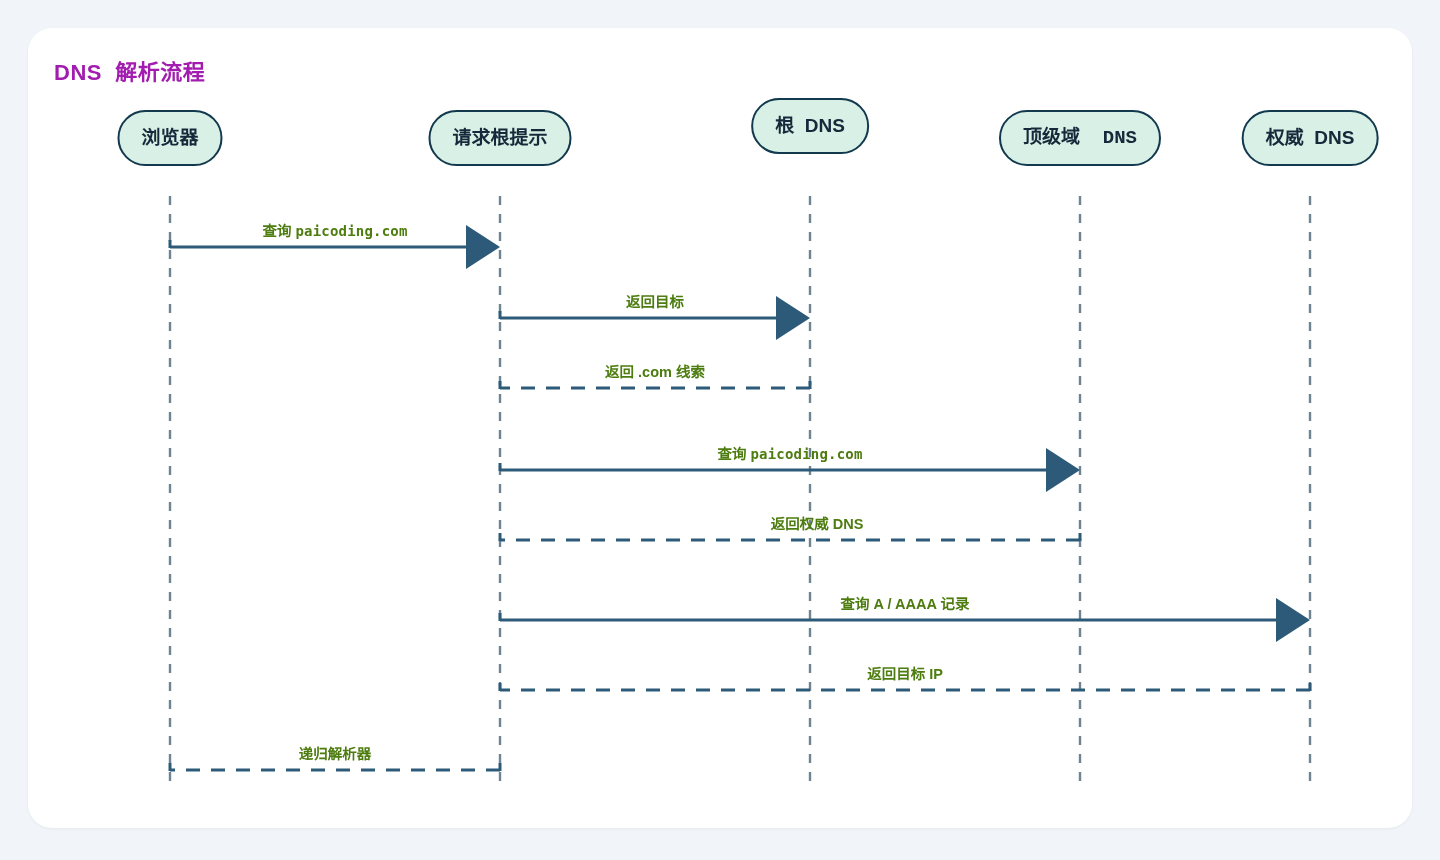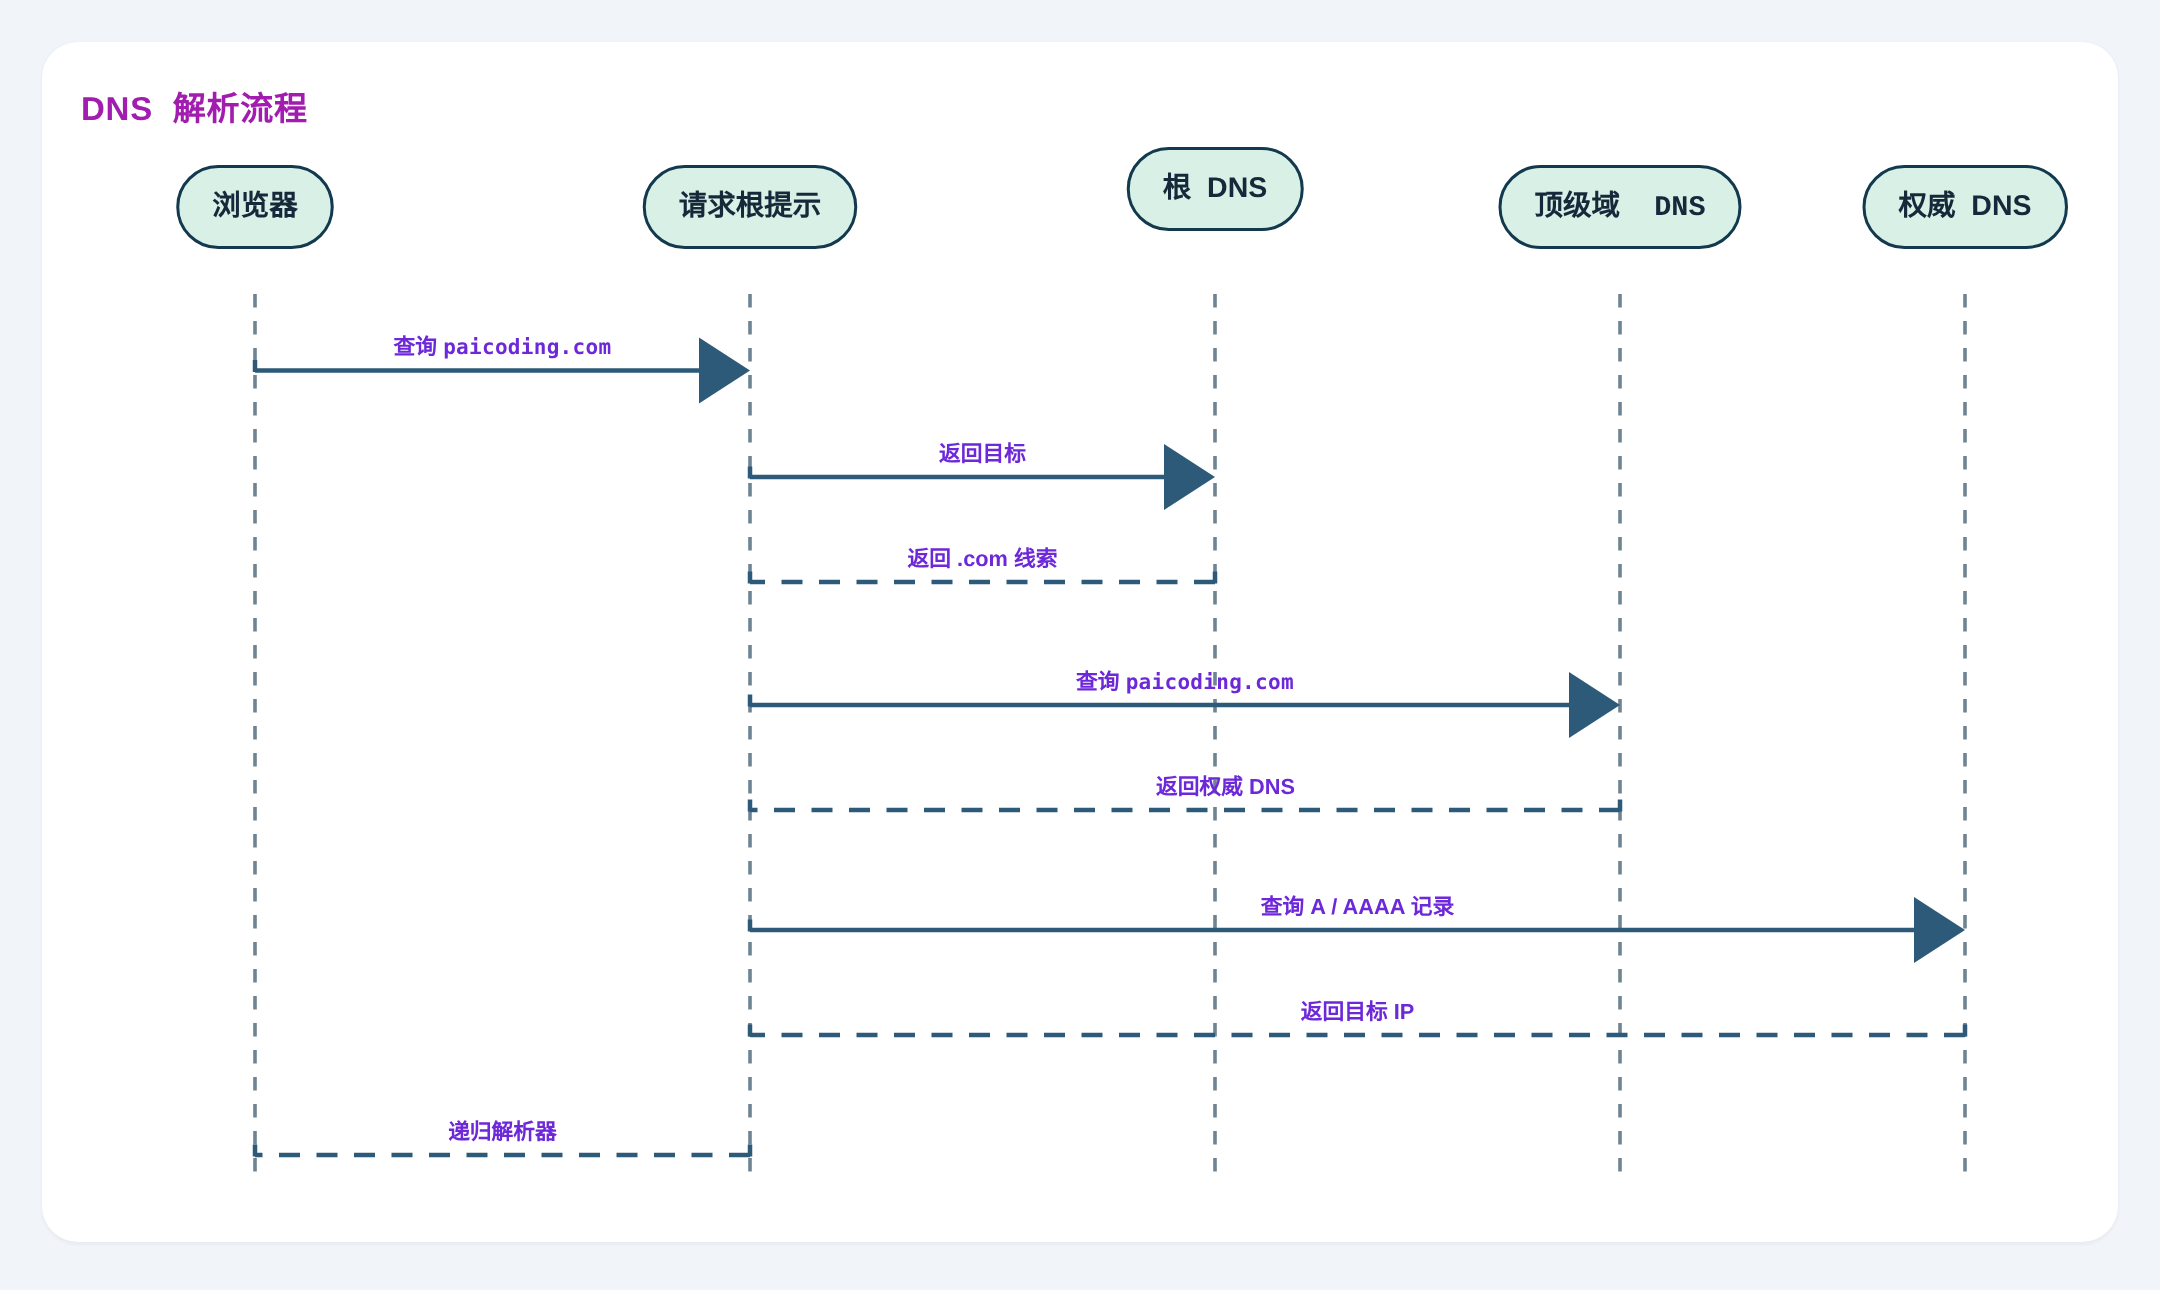--- a/index.html
+++ b/index.html
@@ -53,21 +53,21 @@
     border-radius: 28px;
     color: #15293a;
     font-size: 19px;
     font-weight: bold;
     text-align: center;
     white-space: pre;
   }
   .msg-label {
     position: absolute;
     transform: translateX(-50%);
-    color: #6d28d9;
+    color: #4d7c0f;
     font-size: 14.5px;
     font-weight: bold;
     white-space: pre;
     text-align: center;
     pointer-events: none;
   }
   .msg-label .mono {
     font-family: "DejaVu Sans Mono", "Liberation Mono", monospace;
     font-size: 14px;
     letter-spacing: 0.2px;

